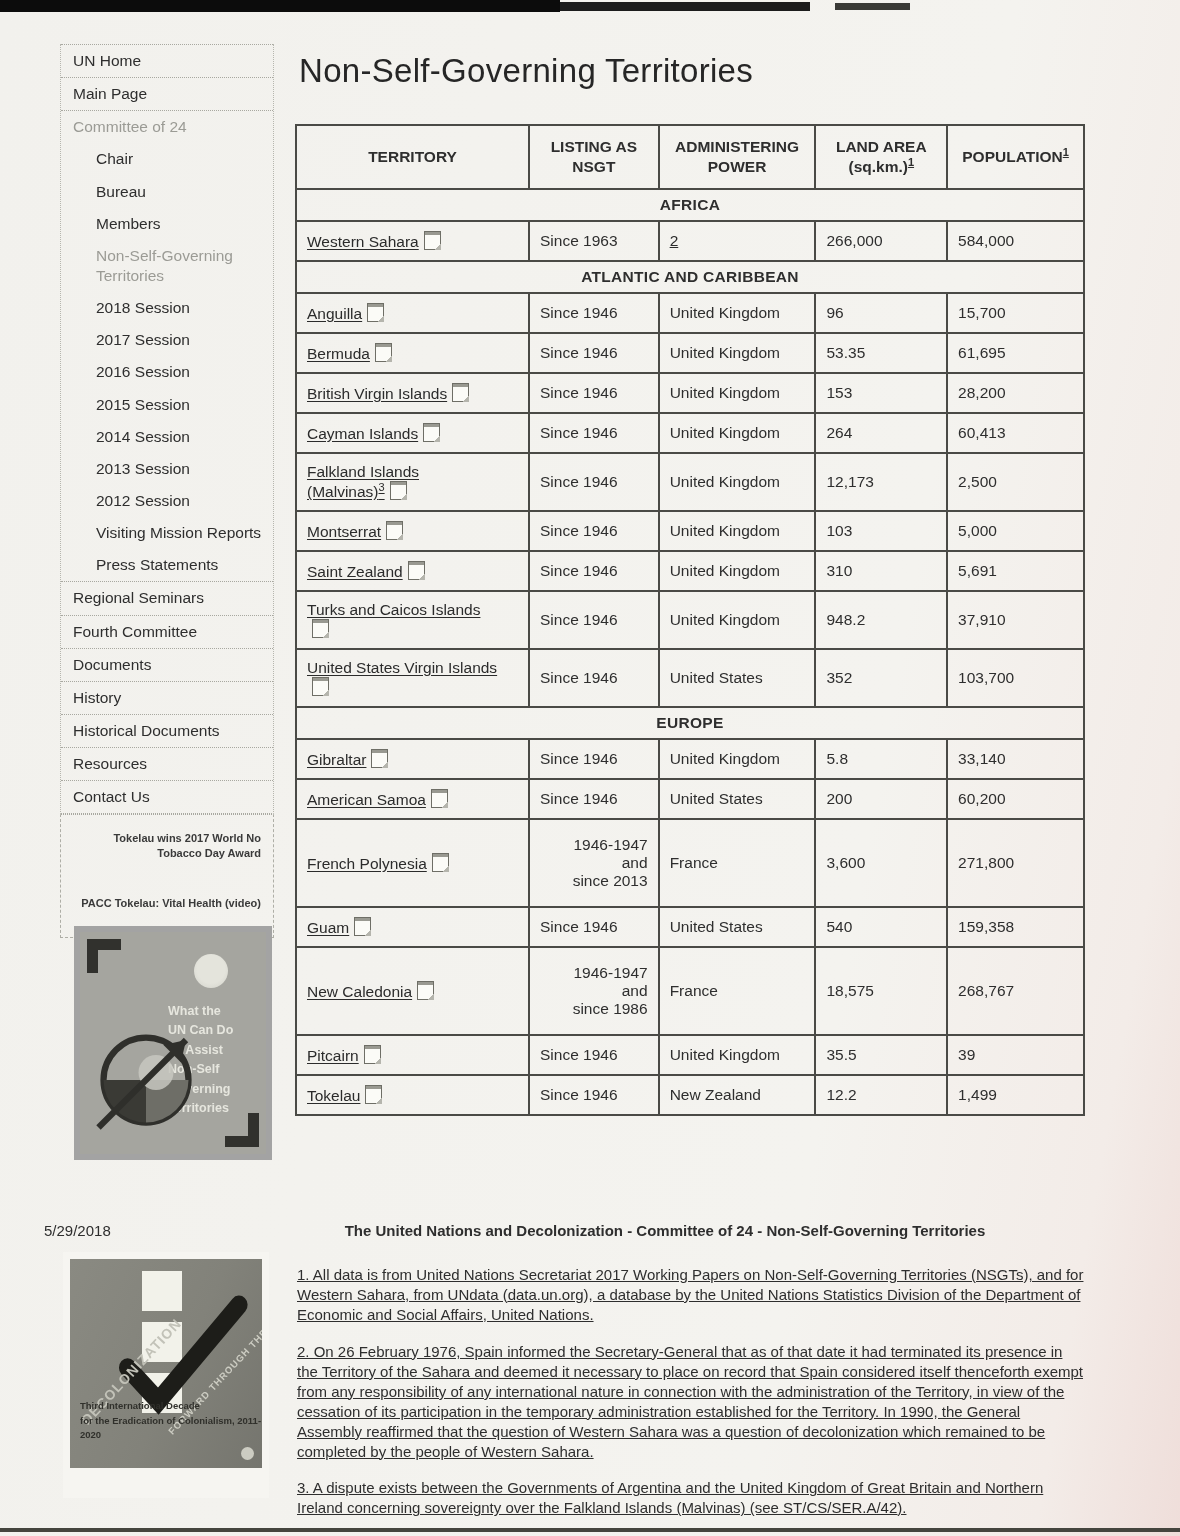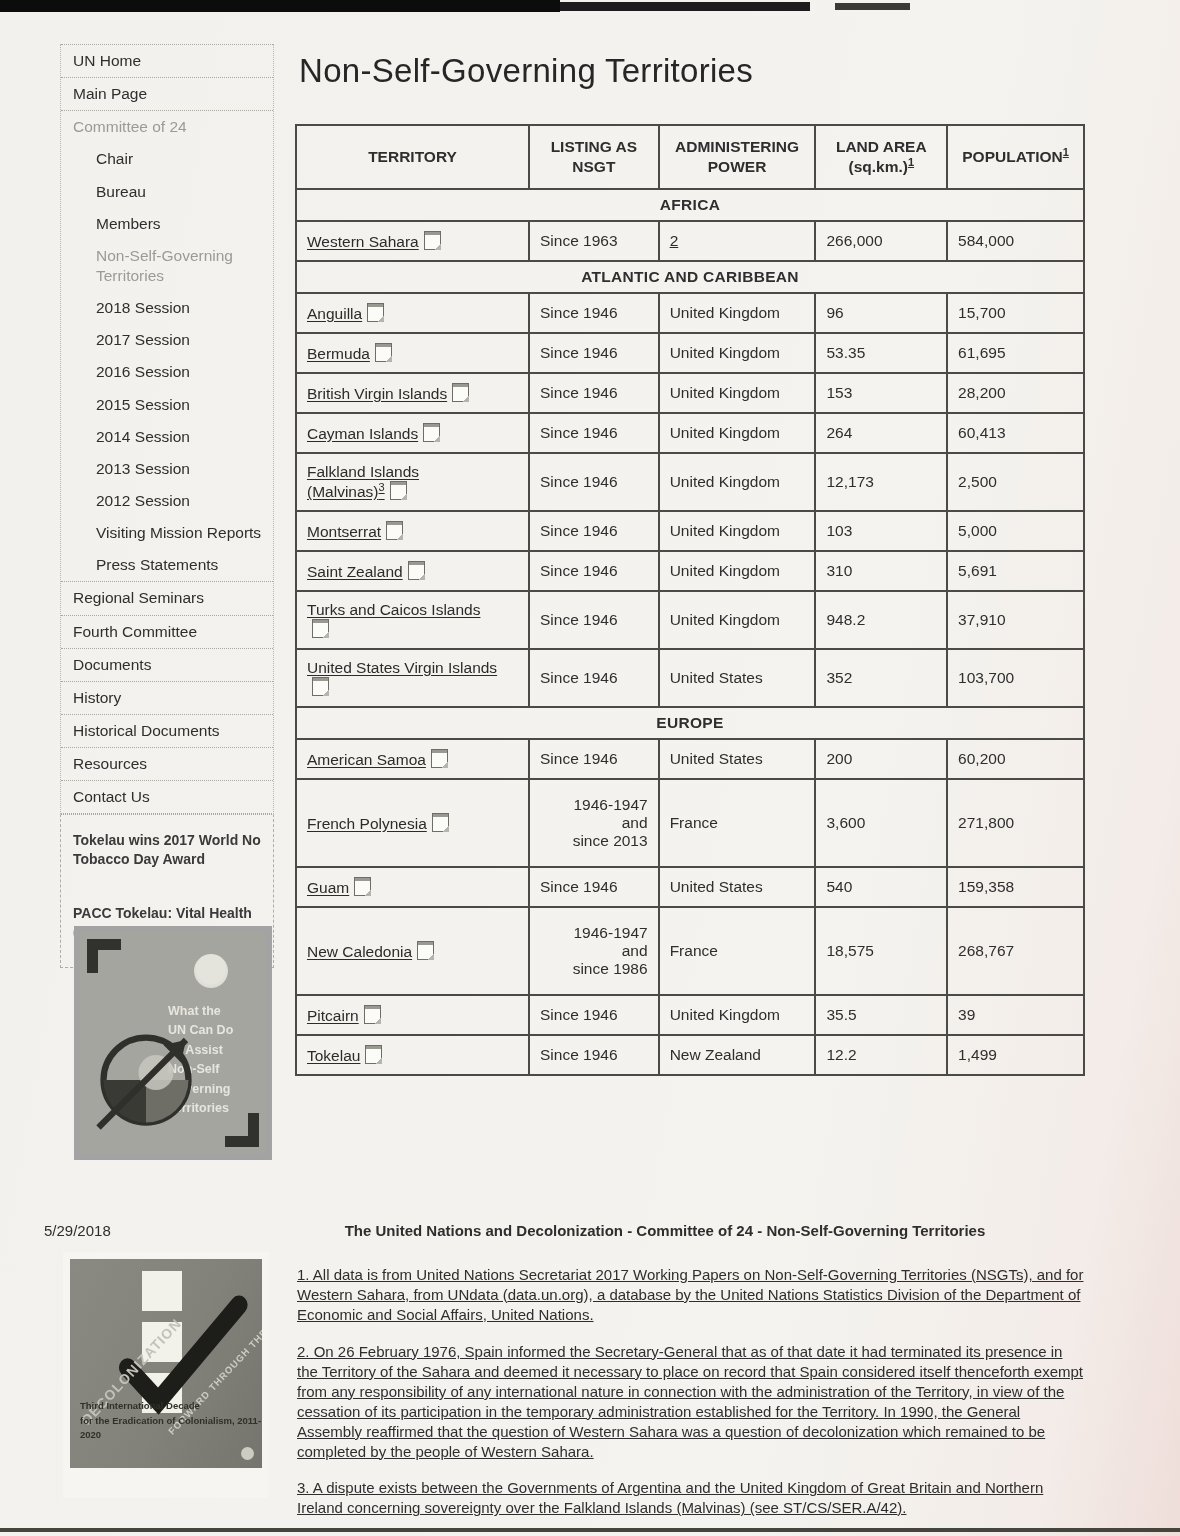--- a/index.html
+++ b/index.html
@@ -15,21 +15,21 @@
   .scan-bar-bottom{position:absolute;top:1528px;left:0;width:1180px;height:4px;background:#45453e;}
 
   
   .sidebar{position:absolute;left:60px;top:44px;width:214px;}
   .sidebar-nav{border-left:1px dotted #b6b6ae;border-right:1px dotted #b6b6ae;border-bottom:1px dotted #a8a8a0;}
   .nav-item{font-size:15.5px;padding:6px 8px 6px 12px;line-height:1.3;cursor:pointer;}
   .nav-item:not(.sub){border-top:1px dotted #a8a8a0;}
   .nav-item.sub{padding-left:35px;}
   .nav-item.muted{color:#9b9b95;cursor:default;}
   .announcements{border:1px dashed #aeaea6;border-top:1px dotted #a8a8a0;padding:16px 12px 26px 12px;}
-  .ann{font-weight:bold;font-size:14px;line-height:1.32;color:#3a3a3a;cursor:pointer;}
+  .ann{font-weight:bold;font-size:11px;line-height:1.32;color:#3a3a3a;cursor:pointer;text-align:right;}
   .ann + .ann{margin-top:36px;}
 
   
   .poster-un{position:absolute;left:74px;top:926px;width:198px;height:234px;background:#a3a3a3;padding:6px;box-sizing:border-box;}
   .poster-un-inner{position:relative;width:100%;height:100%;background:#a5a59f;overflow:hidden;}
   .corner-tl{position:absolute;top:7px;left:7px;width:34px;height:34px;border-top:11px solid #31312d;border-left:11px solid #31312d;box-sizing:border-box;}
   .corner-br{position:absolute;bottom:7px;right:7px;width:34px;height:34px;border-bottom:11px solid #31312d;border-right:11px solid #31312d;box-sizing:border-box;}
   .un-emblem{position:absolute;top:22px;right:38px;width:34px;height:34px;border-radius:50%;background:radial-gradient(circle at 50% 45%,#e4e4dc 0 55%,#cfcfc7 100%);}
   .poster-un-text{position:absolute;top:70px;right:12px;width:86px;font-size:12.5px;font-weight:bold;color:#e6e6de;line-height:1.55;}
   .poster-logo{position:absolute;left:6px;bottom:14px;}
@@ -217,20 +217,27 @@
           <td><a class="t-link">United States Virgin Islands</a><br><span class="pdf-icon"></span></td>
           <td>Since 1946</td>
           <td>United States</td>
           <td>352</td>
           <td>103,700</td>
         </tr>
         <tr>
           <td class="section" colspan="5">EUROPE</td>
         </tr>
         <tr>
+          <td><a class="t-link">Gibraltar</a><span class="pdf-icon"></span></td>
+          <td>Since 1946</td>
+          <td>United Kingdom</td>
+          <td>5.8</td>
+          <td>33,140</td>
+        </tr>
+        <tr>
           <td><a class="t-link">American Samoa</a><span class="pdf-icon"></span></td>
           <td>Since 1946</td>
           <td>United States</td>
           <td>200</td>
           <td>60,200</td>
         </tr>
         <tr class="row-tall">
           <td><a class="t-link">French Polynesia</a><span class="pdf-icon"></span></td>
           <td class="center">1946-1947<br>and<br>since 2013</td>
           <td>France</td>

